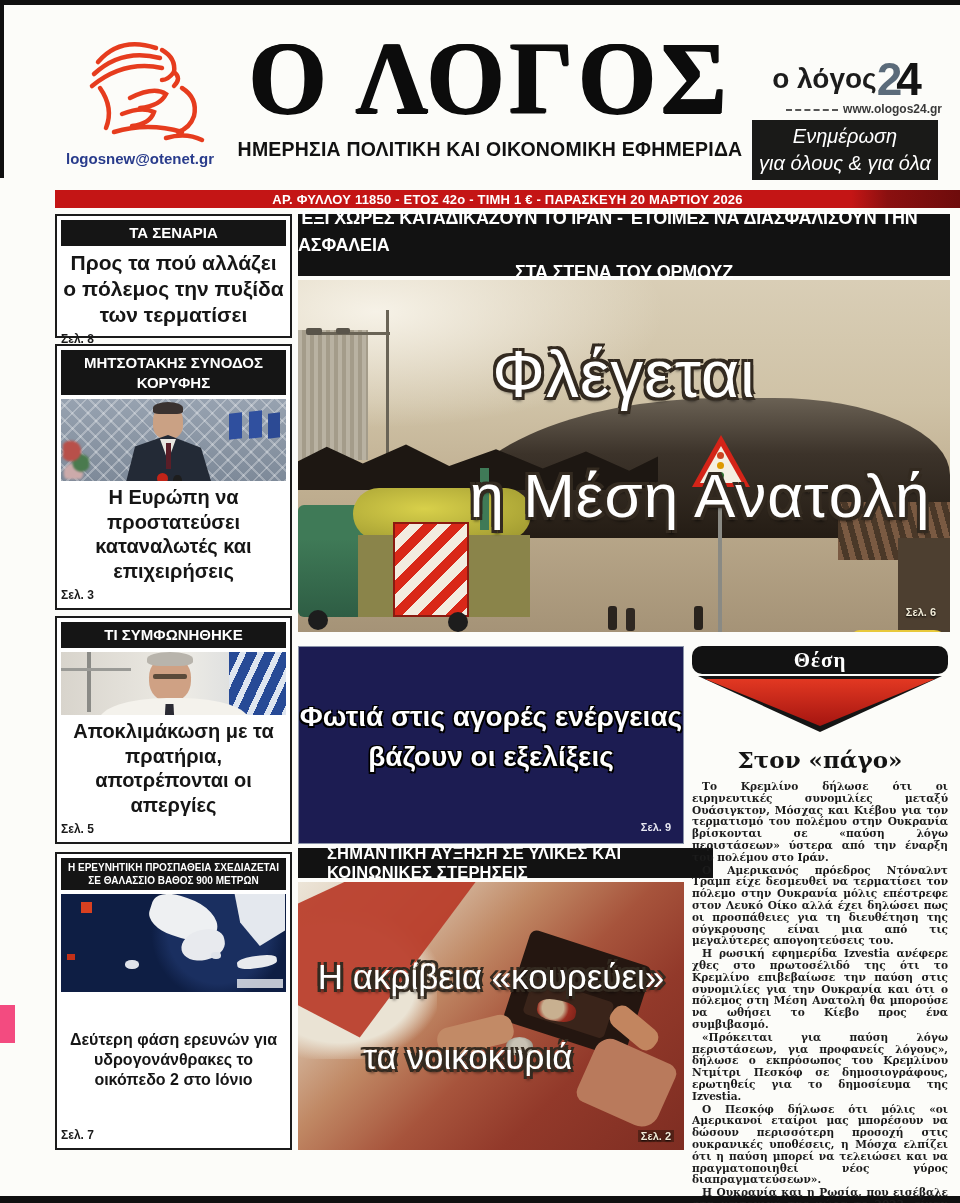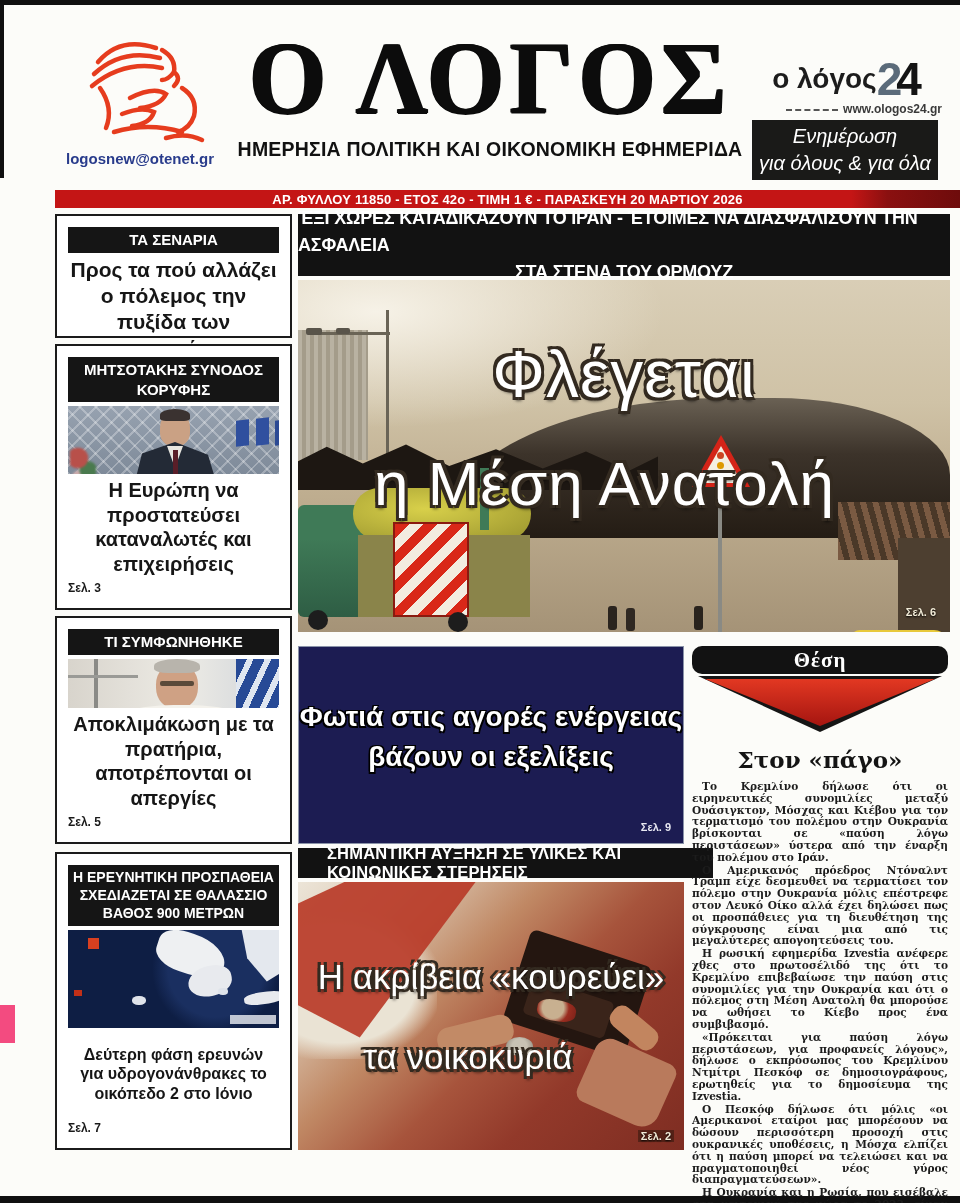--- a/index.html
+++ b/index.html
@@ -28,21 +28,21 @@
          display:flex;flex-direction:column;justify-content:center;align-items:center;
          font-style:italic;font-size:20px;line-height:1.35;}
   
   .issuebar{left:55px;top:190px;width:905px;height:18px;background:linear-gradient(90deg,#c41515 0 88%,#8a1010 92%,#6e0c0c 100%);
             color:#fff;font-weight:bold;font-size:13px;display:flex;align-items:center;justify-content:center;letter-spacing:.2px;}
   
   .banner{background:#121212;color:#fff;font-weight:bold;display:flex;flex-direction:column;justify-content:center;align-items:center;}
   .topbanner{left:298px;top:214px;width:652px;height:62px;font-size:18px;line-height:1.5;letter-spacing:-.2px;}
   .midbanner{left:298px;top:848px;width:386px;height:30px;font-size:16.5px;letter-spacing:.2px;padding-left:29px;}
   
-  .sbox{left:55px;width:237px;background:#fff;border:2px solid #1b1b1b;box-sizing:border-box;padding:11px;
+  .sbox{left:55px;width:237px;background:#fff;border:2px solid #1b1b1b;box-sizing:border-box;padding:4px;
         display:flex;flex-direction:column;}
   .sbox-head{background:#151515;color:#fff;font-weight:bold;text-align:center;font-size:15px;line-height:1.3;padding:3px 2px;}
   .sbox-headline{font-weight:bold;font-size:20px;line-height:1.24;text-align:center;color:#161616;margin-top:auto;margin-bottom:auto;padding:4px 2px;}
   .pageref{font-weight:bold;font-size:12px;padding:0 6px 2px 0;color:#1a1a1a;}
   .sphoto{position:relative;margin-top:4px;overflow:hidden;}
   
   .leadphoto{left:298px;top:280px;width:652px;height:352px;overflow:hidden;
              background:linear-gradient(180deg,#d9ceb6 0%,#cfc2a6 35%,#bfae90 60%,#a5real 100%);
              background:linear-gradient(180deg,#d9ceb6 0%,#cfc2a6 35%,#bfae90 60%,#a59377 100%);}
   .costphoto{left:298px;top:882px;width:386px;height:268px;overflow:hidden;
@@ -160,21 +160,21 @@
       <div class="ph" style="left:86px;top:0;width:46px;height:14px;background:#b8b4ac;border-radius:50% 50% 30% 30%;"></div>
       <div class="ph" style="left:92px;top:22px;width:34px;height:5px;background:#5a4a3a;border-radius:2px;"></div>
       <div class="ph" style="left:38px;top:46px;width:150px;height:50px;background:#f4f2ec;border-radius:45% 45% 0 0;"></div>
       <div class="ph" style="left:102px;top:52px;width:13px;height:44px;background:#2a2a33;clip-path:polygon(20% 0,80% 0,100% 100%,0 100%);"></div>
     </div>
     <div class="sbox-headline">Αποκλιμάκωση με τα πρατήρια, αποτρέπονται οι απεργίες</div>
     <div class="pageref">Σελ. 5</div>
   </div>
 
   <div class="abs sbox" style="top:852px;height:298px;">
-    <div class="sbox-head" style="font-size:14px;">Η ΕΡΕΥΝΗΤΙΚΗ ΠΡΟΣΠΑΘΕΙΑ ΣΧΕΔΙΑΖΕΤΑΙ ΣΕ ΘΑΛΑΣΣΙΟ ΒΑΘΟΣ 900 ΜΕΤΡΩΝ</div>
+    <div class="sbox-head" style="font-size:10px;">Η ΕΡΕΥΝΗΤΙΚΗ ΠΡΟΣΠΑΘΕΙΑ ΣΧΕΔΙΑΖΕΤΑΙ ΣΕ ΘΑΛΑΣΣΙΟ ΒΑΘΟΣ 900 ΜΕΤΡΩΝ</div>
     <div class="sphoto" style="height:98px;">
       <div class="ph" style="inset:0;background:radial-gradient(circle at 70% 40%,#1a2f60 0 30%,transparent 40%),#0e1e44;"></div>
       <div class="ph" style="left:88px;top:4px;width:70px;height:40px;background:#eef0f2;border-radius:40% 60% 50% 45%;transform:rotate(18deg);"></div>
       <div class="ph" style="left:120px;top:36px;width:44px;height:30px;background:#e8eaee;border-radius:55% 45% 50% 50%;transform:rotate(-12deg);"></div>
       <div class="ph" style="left:168px;top:0;width:56px;height:52px;background:#e4e8ee;clip-path:polygon(10% 0,100% 0,100% 70%,55% 100%,20% 55%);"></div>
       <div class="ph" style="left:176px;top:62px;width:40px;height:12px;background:#e8eaee;border-radius:40%;transform:rotate(-8deg);"></div>
       <div class="ph" style="left:64px;top:66px;width:14px;height:9px;background:#dfe3ea;border-radius:45%;"></div>
       <div class="ph" style="left:150px;top:58px;width:10px;height:7px;background:#dfe3ea;border-radius:45%;"></div>
       <div class="ph" style="left:20px;top:8px;width:11px;height:11px;background:#d84020;"></div>
       <div class="ph" style="left:6px;top:60px;width:8px;height:6px;background:#c23018;"></div>
@@ -207,21 +207,21 @@
     <div class="ph" style="left:396px;top:326px;width:9px;height:24px;background:#29231d;border-radius:3px;"></div>
     <div class="ph" style="left:420px;top:212px;width:4px;height:150px;background:#8a8a84;"></div>
     <div class="ph" style="left:394px;top:155px;width:58px;height:52px;background:#d42418;clip-path:polygon(50% 0,100% 100%,0 100%);"></div>
     <div class="ph" style="left:402px;top:166px;width:42px;height:37px;background:#f4efe2;clip-path:polygon(50% 0,100% 100%,0 100%);"></div>
     <div class="ph" style="left:419px;top:172px;width:7px;height:7px;background:#c42;border-radius:50%;"></div>
     <div class="ph" style="left:419px;top:182px;width:7px;height:7px;background:#d90;border-radius:50%;"></div>
     <div class="ph" style="left:419px;top:192px;width:7px;height:7px;background:#373;border-radius:50%;"></div>
     <div class="ph" style="left:552px;top:350px;width:98px;height:60px;background:linear-gradient(180deg,#e8c93a 0 55%,#c8a822 100%);border-radius:10px 14px 4px 4px;"></div>
 
     <div class="ph outline-big" style="left:0;top:56px;width:100%;font-size:66px;letter-spacing:1px;">Φλέγεται</div>
-    <div class="ph outline-big" style="left:-3%;top:168px;width:100%;font-size:62px;letter-spacing:1px;">η Μέση Ανατολή</div>
+    <div class="ph outline-big" style="left:-3%;top:180px;width:100%;font-size:62px;letter-spacing:1px;text-align:right;">η Μέση Ανατολή</div>
     <div class="photoref" style="right:14px;bottom:14px;">Σελ. 6</div>
   </div>
 
   <div class="abs energybox">
     <div class="ph outline-sm" style="left:0;top:54px;width:100%;font-size:28px;">Φωτιά στις αγορές ενέργειας</div>
     <div class="ph outline-sm" style="left:0;top:94px;width:100%;font-size:28px;">βάζουν οι εξελίξεις</div>
     <div class="ph" style="right:12px;bottom:10px;color:#e8e8f2;font-weight:bold;font-size:11px;">Σελ. 9</div>
   </div>
 
   <div class="abs banner midbanner">

